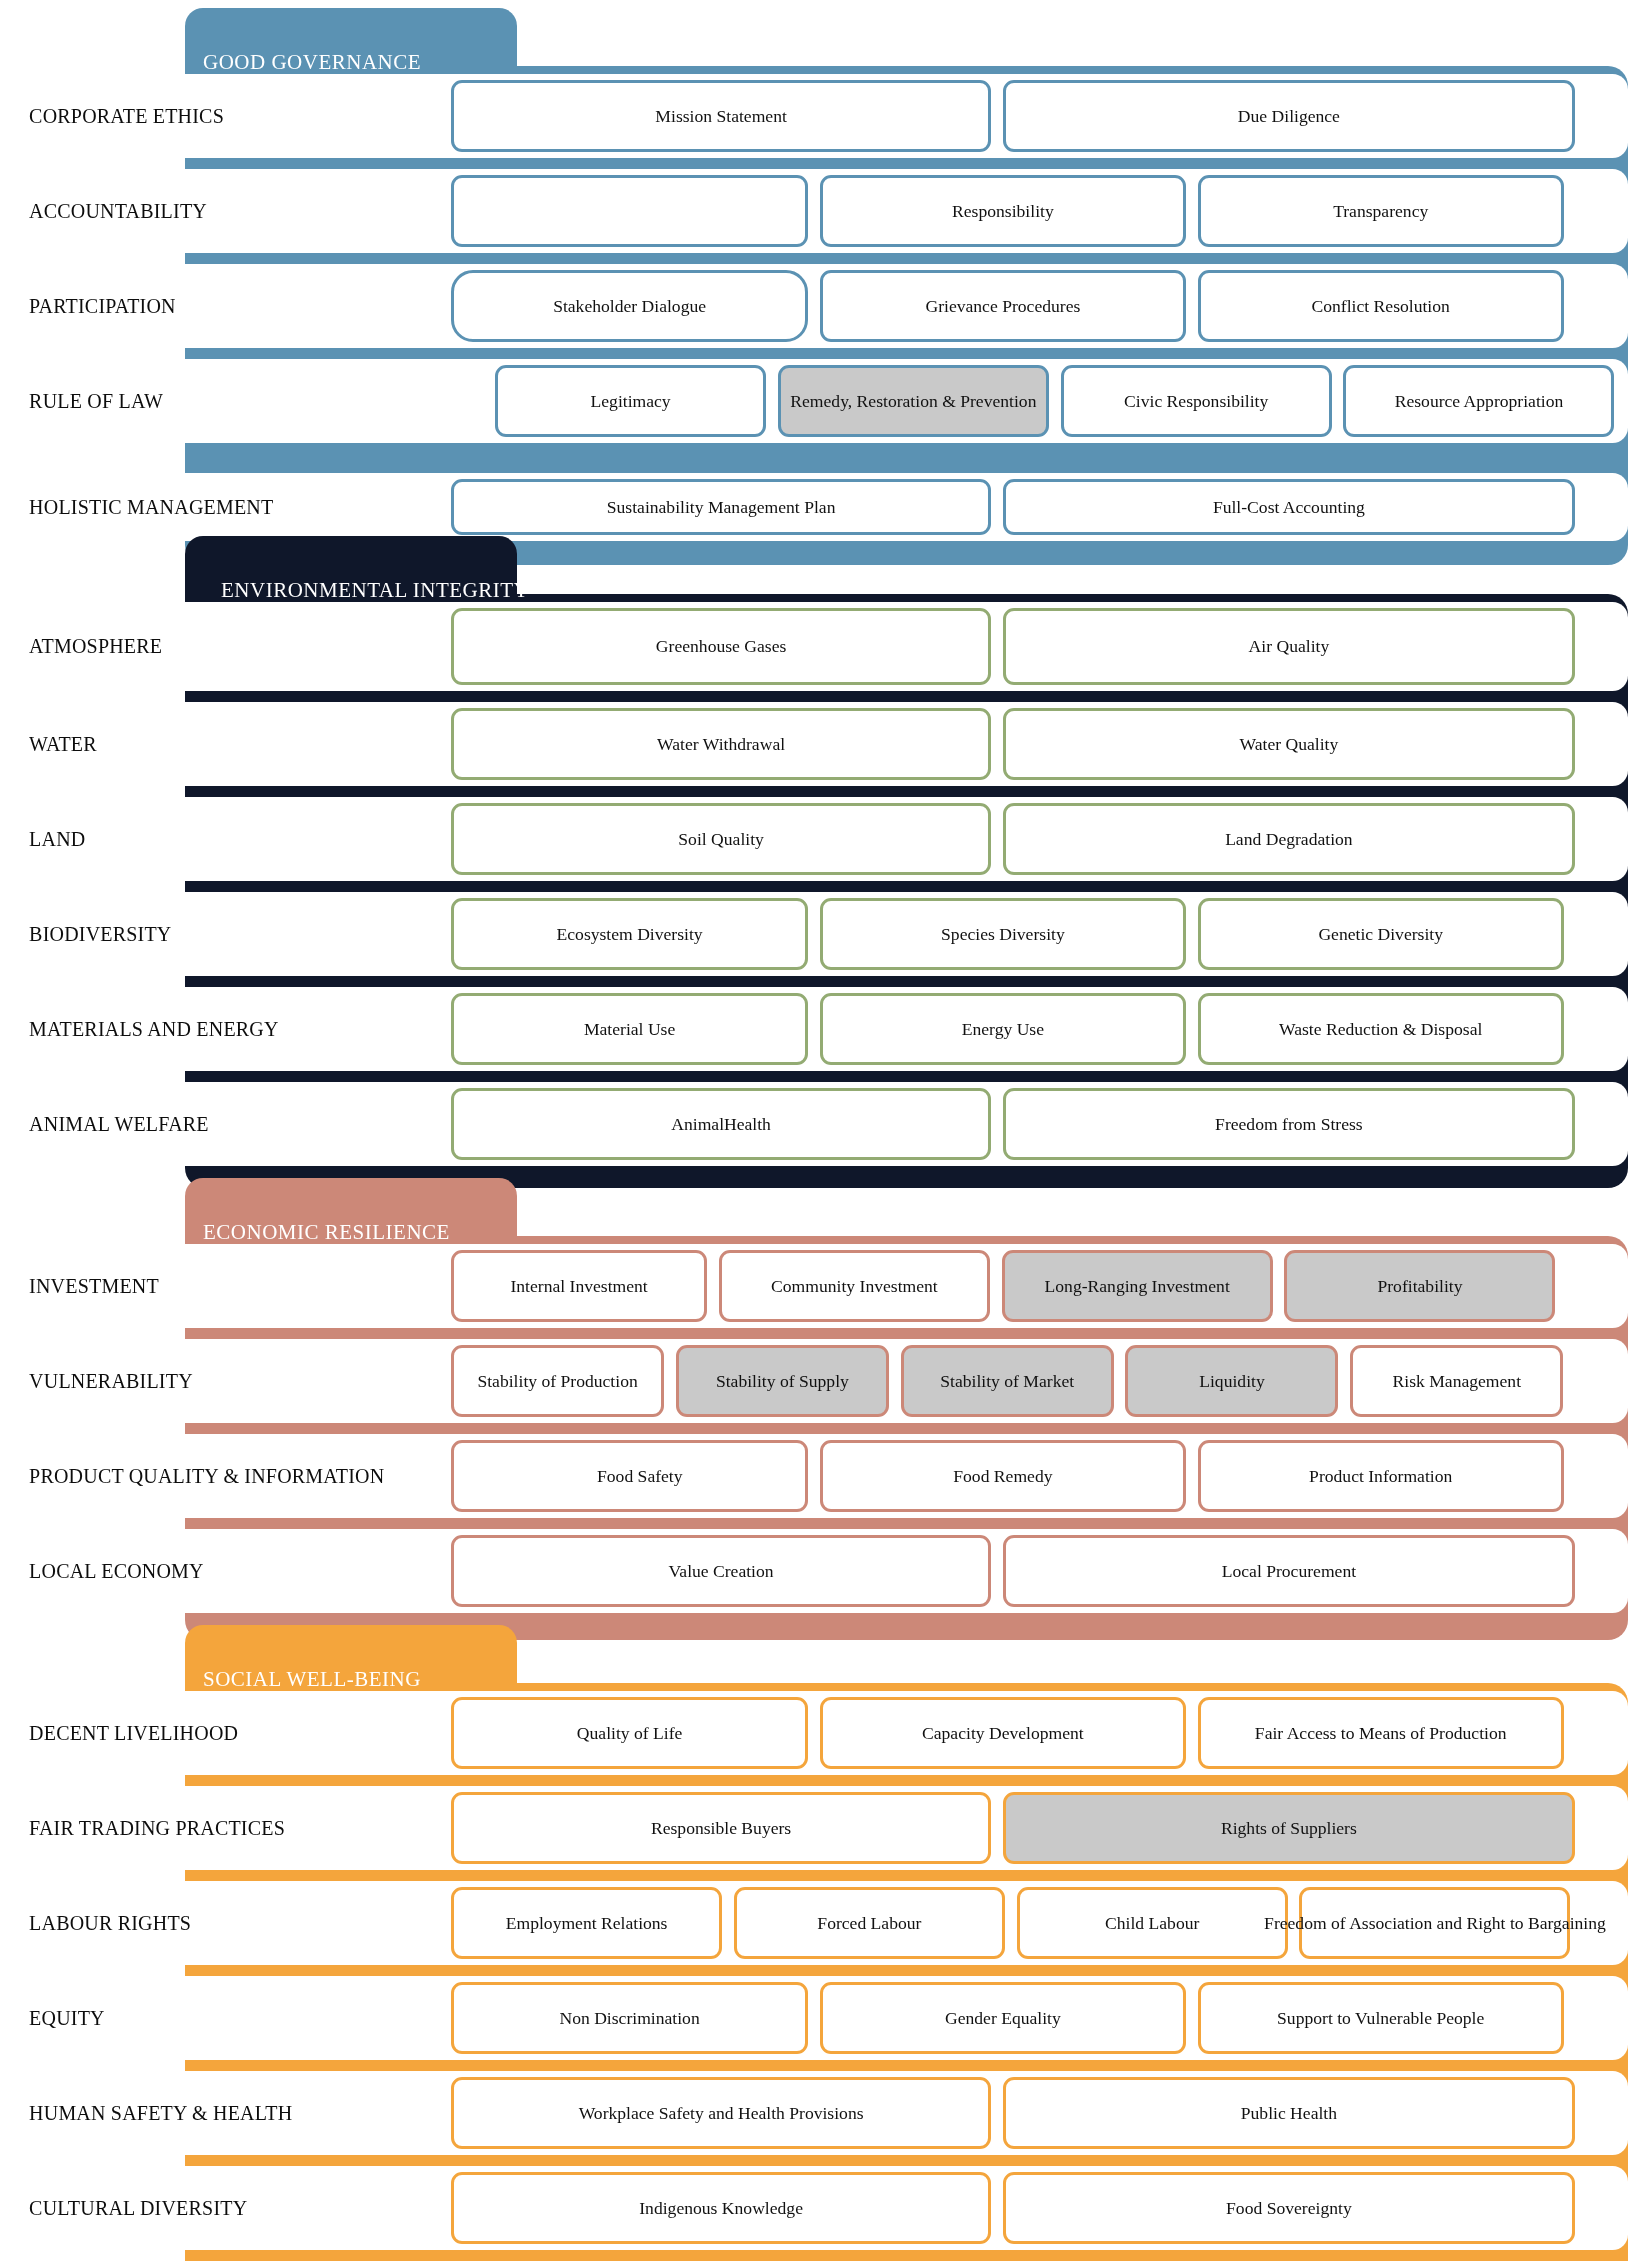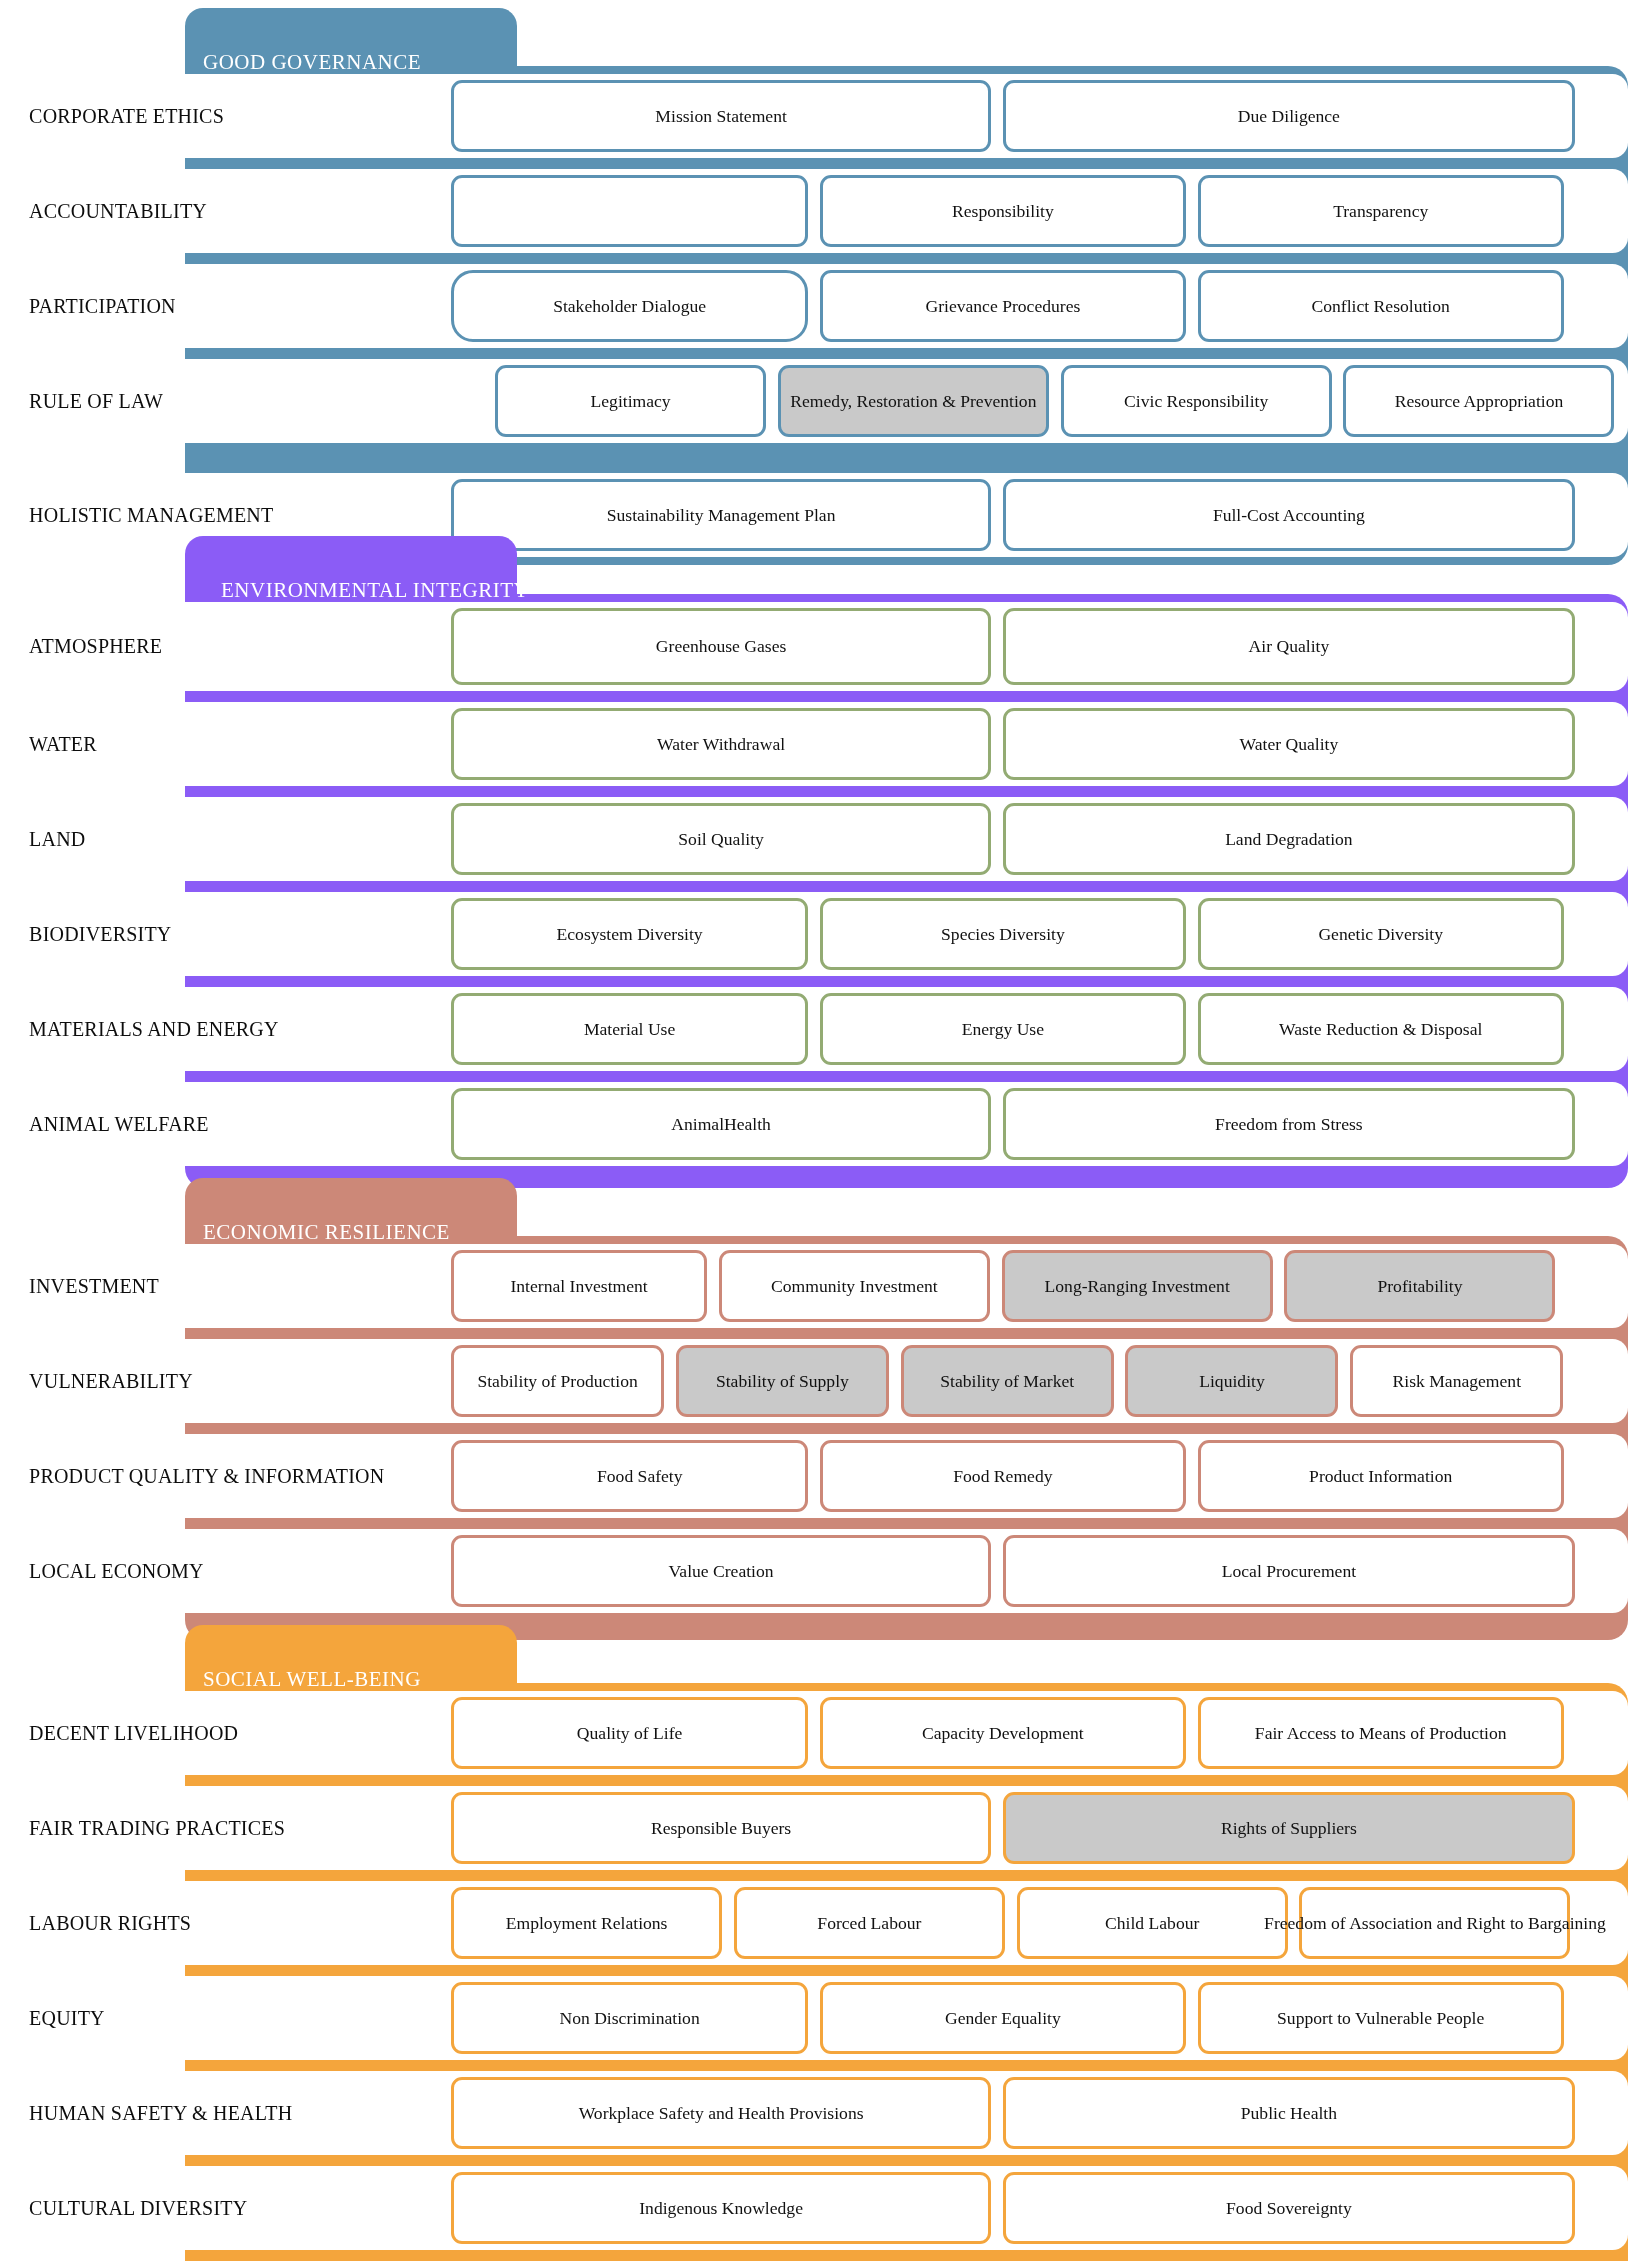--- a/index.html
+++ b/index.html
@@ -103,21 +103,21 @@
     white-space: nowrap;
     overflow: visible;
   }
   .cell.wrap { white-space: normal; }
   .cell.grey { background: #c9c9c9; }
 
   
   .gov  .sec-tab, .gov  .sec-body { background: #5b92b3; }
   .gov  .cell { border-color: #5b92b3; }
 
-  .env  .sec-tab, .env  .sec-body { background: #8b5cf6; padding-left: 36px; }
+  .env  .sec-tab, .env  .sec-body { background: #0f172a; padding-left: 36px; }
   .env  .cell { border-color: #93ab73; }
 
   .eco  .sec-tab, .eco  .sec-body { background: #cc8878; }
   .eco  .cell { border-color: #cc8878; }
 
   .soc  .sec-tab, .soc  .sec-body { background: #f4a53c; }
   .soc  .cell { border-color: #f4a53c; }
 
   
   .row { height: 84px; }
@@ -157,21 +157,21 @@
         </div>
         <div class="row" style="height: 84px;">
           <div class="row-label">RULE OF LAW</div>
           <div class="cells">
             <div class="cell" style="flex: 0 0 271px; width: 271px; margin-left: 44px;">Legitimacy</div>
             <div class="cell grey wrap wrap" style="flex: 0 0 271px; width: 271px;">Remedy, Restoration &amp; Prevention</div>
             <div class="cell" style="flex: 0 0 271px; width: 271px;">Civic Responsibility</div>
             <div class="cell" style="flex: 0 0 271px; width: 271px;">Resource Appropriation</div>
           </div>
         </div>
-        <div class="row" style="height: 84px; margin-top: 30px;">
+        <div class="row" style="height: 68px; margin-top: 30px;">
           <div class="row-label">HOLISTIC MANAGEMENT</div>
           <div class="cells">
             <div class="cell" style="flex: 0 0 540px; width: 540px;">Sustainability Management Plan</div>
             <div class="cell" style="flex: 0 0 572px; width: 572px;">Full-Cost Accounting</div>
           </div>
         </div>
       </div>
     </div>
     <div class="section env" style="top: 536px;">
       <div class="sec-body" style="height: 594px;"></div>

